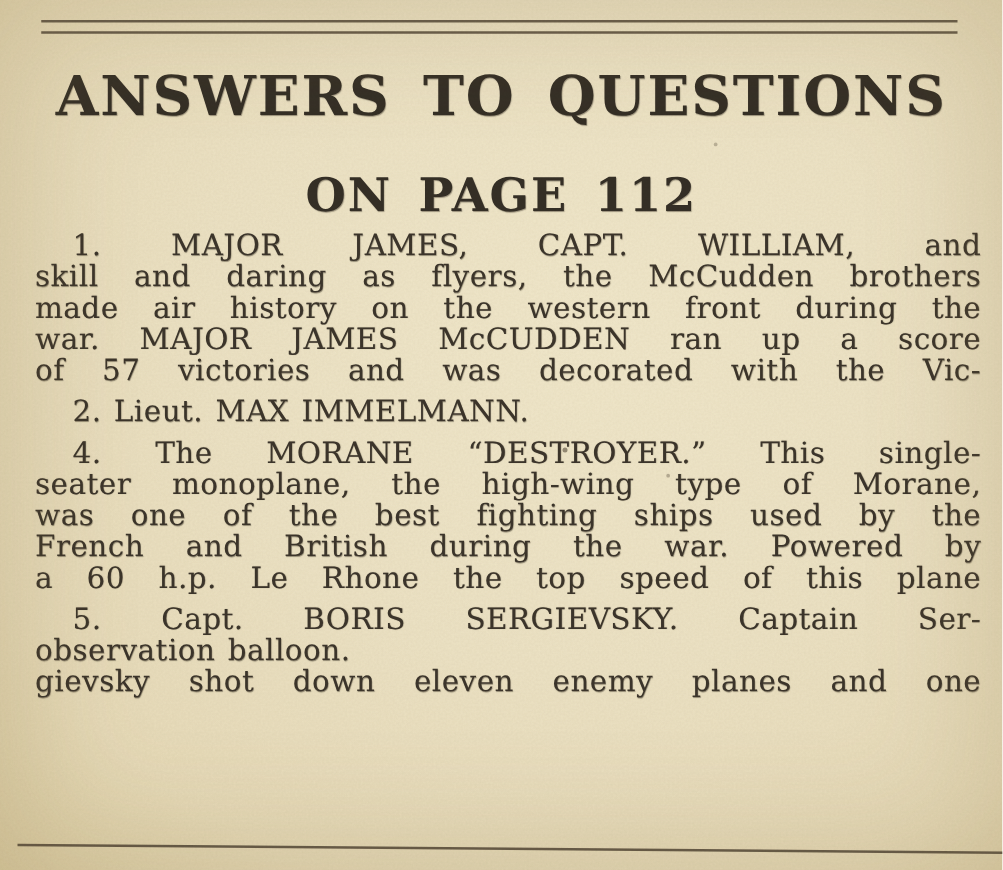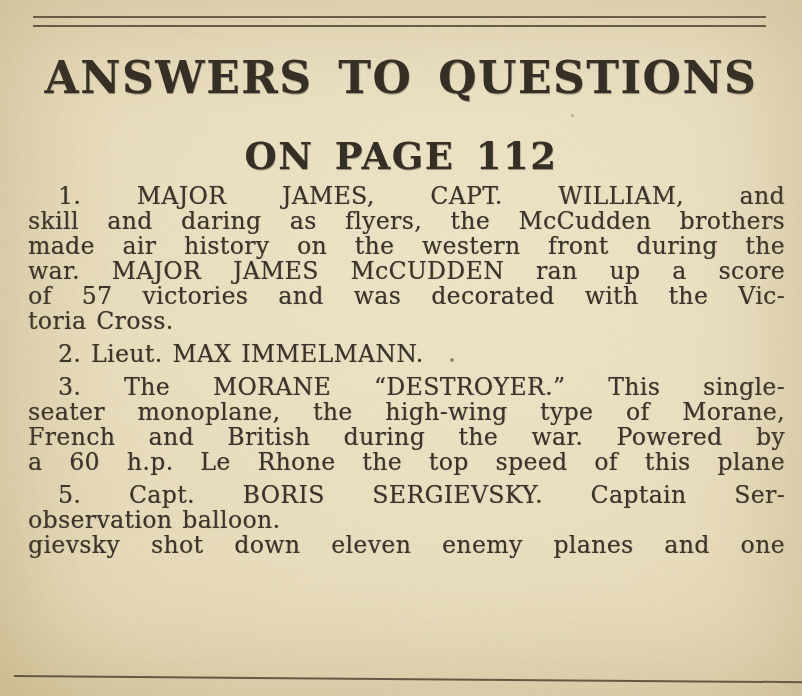--- a/index.html
+++ b/index.html
@@ -123,30 +123,30 @@
   <div class="title-line title-2">ON PAGE 112</div>
 
   <div class="body-col">
 
     <div class="para">
       <div class="line first">1. MAJOR JAMES, CAPT. WILLIAM, and</div>
       <div class="line">skill and daring as flyers, the McCudden brothers</div>
       <div class="line">made air history on the western front during the</div>
       <div class="line">war. MAJOR JAMES McCUDDEN ran up a score</div>
       <div class="line">of 57 victories and was decorated with the Vic-</div>
-      <div class="line last">toria Cross.</div>
     </div>
 
     <div class="para">
       <div class="line first last">2. Lieut. MAX IMMELMANN.</div>
     </div>
 
     <div class="para">
-      <div class="line first">3. The MORANE “DESTROYER.” This single-</div>
+      <div class="line first">4. The MORANE “DESTROYER.” This single-</div>
       <div class="line">seater monoplane, the high-wing type of Morane,</div>
+      <div class="line">was one of the best fighting ships used by the</div>
       <div class="line">French and British during the war. Powered by</div>
       <div class="line">a 60 h.p. Le Rhone the top speed of this plane</div>
     </div>
 
 
     <div class="para">
       <div class="line first">5. Capt. BORIS SERGIEVSKY. Captain Ser-</div>
       <div class="line last">observation balloon.</div>
       <div class="line">gievsky shot down eleven enemy planes and one</div>
     </div>

